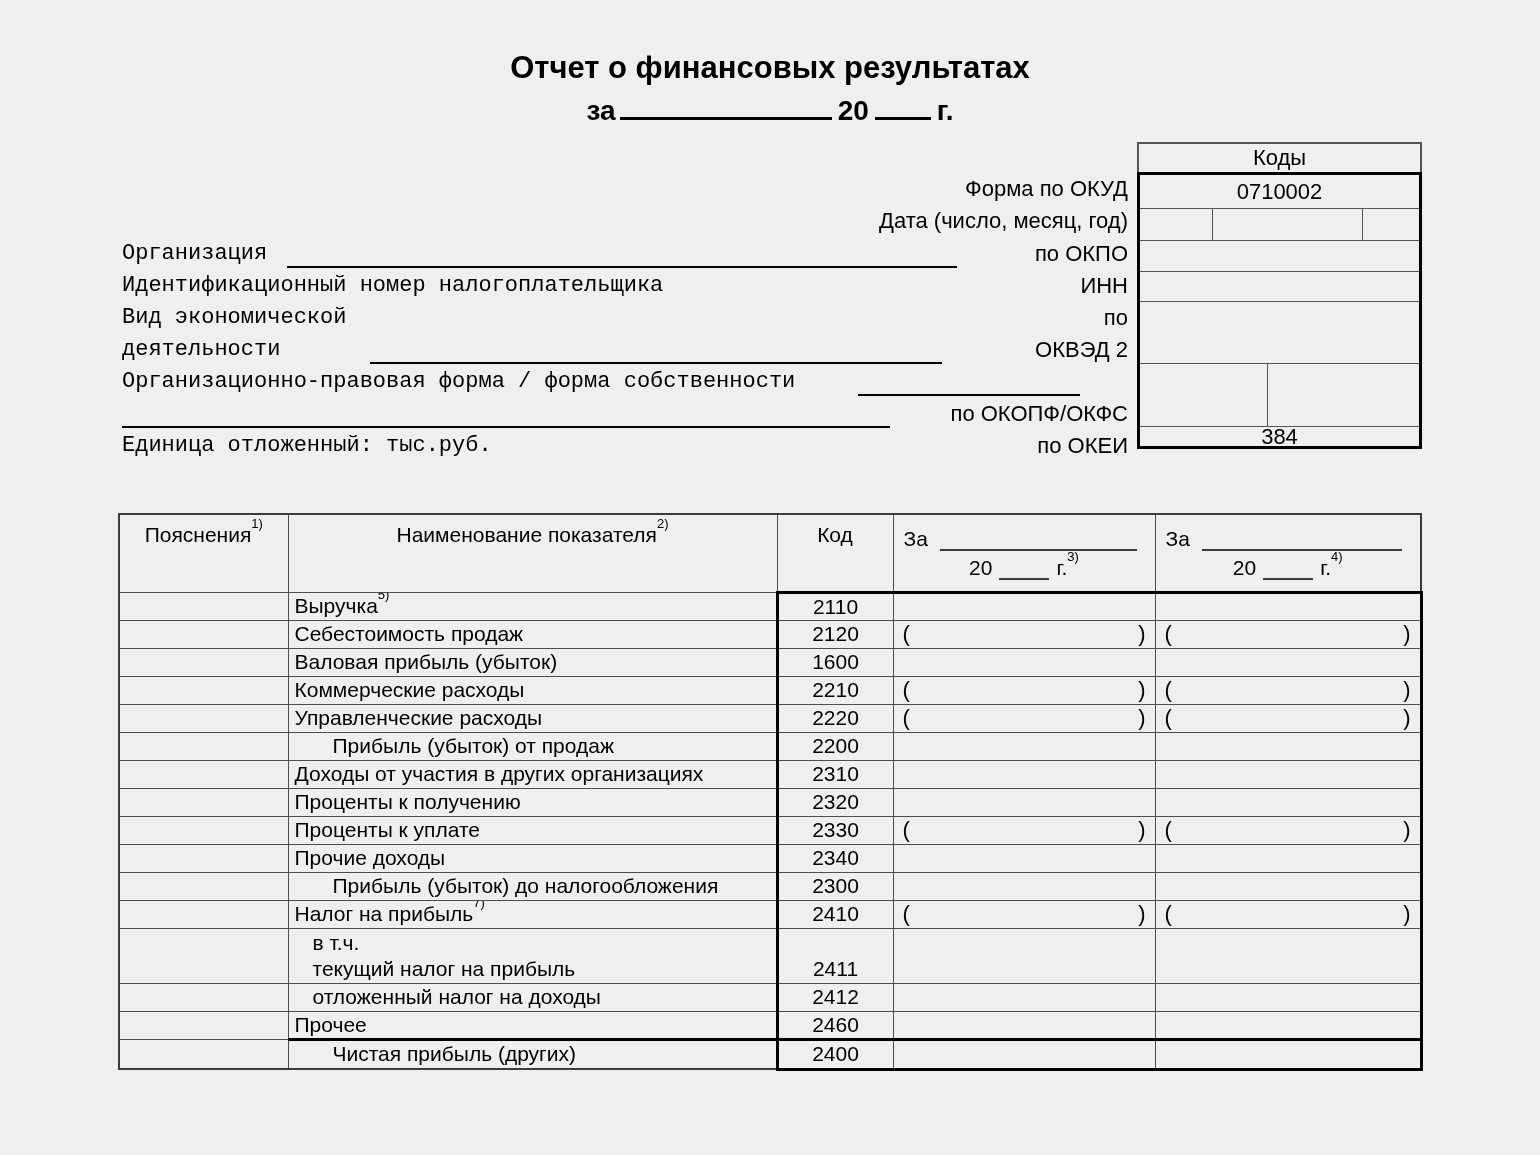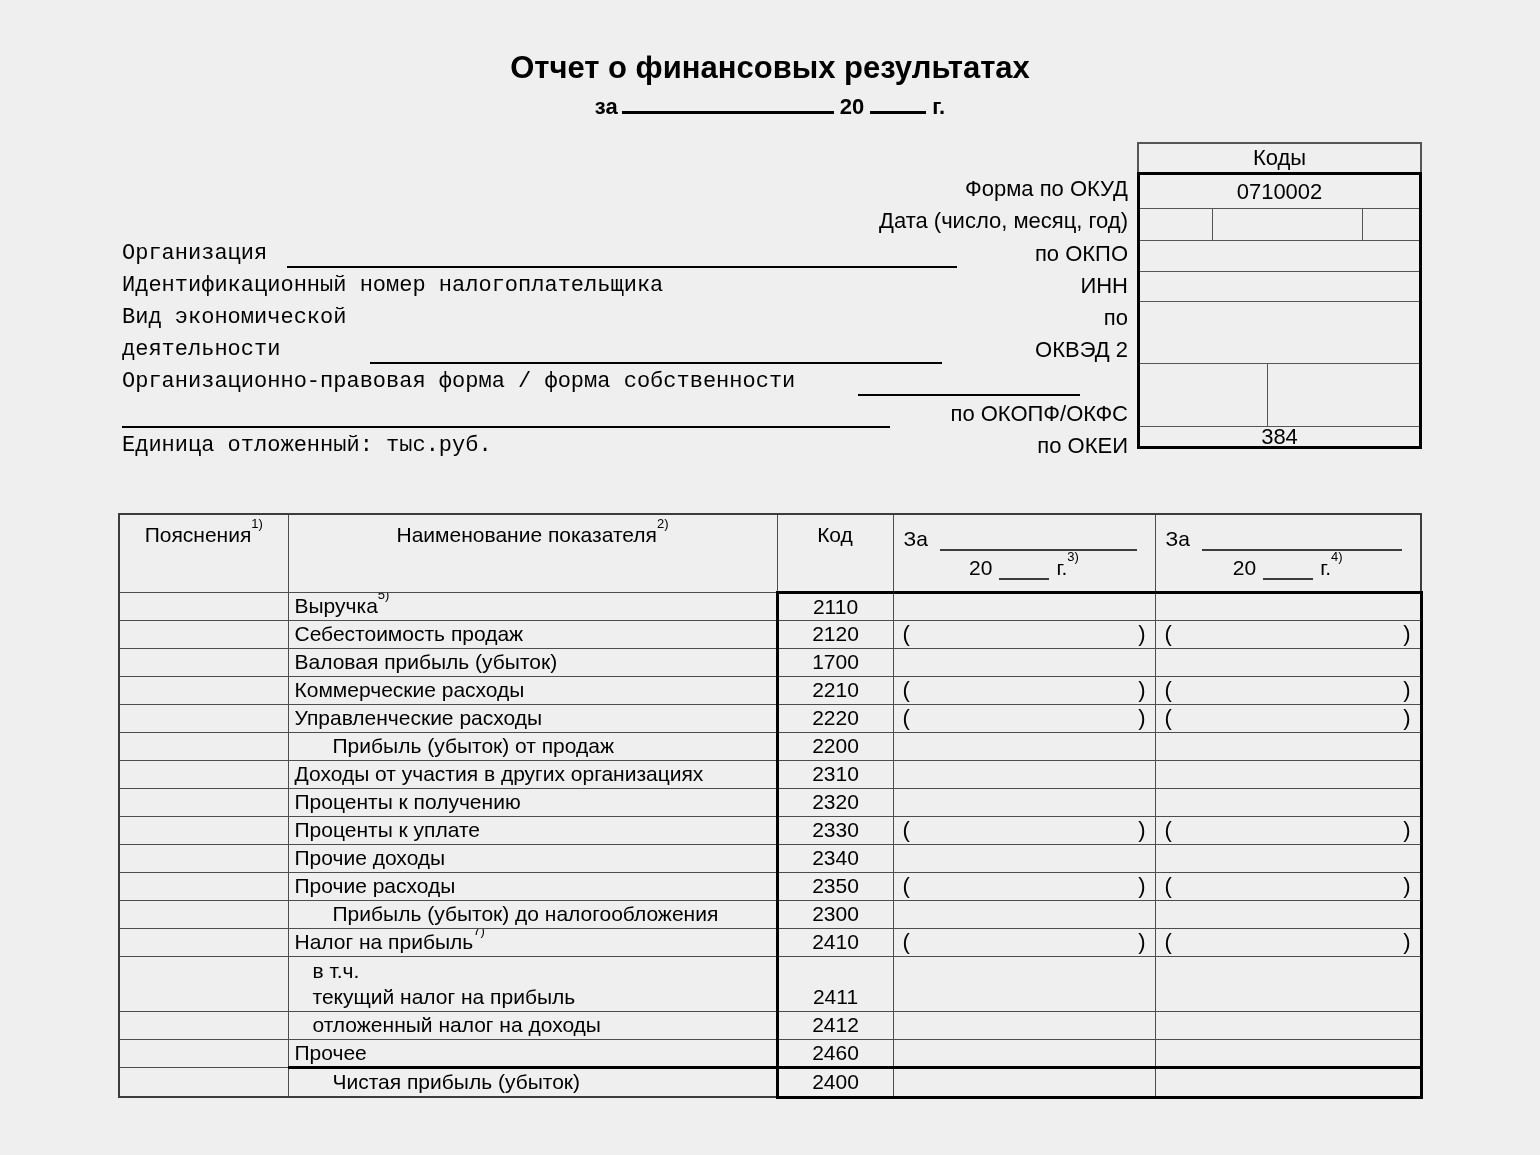--- a/index.html
+++ b/index.html
@@ -8,21 +8,21 @@
     position:relative; width:1540px; height:1155px;
     background:#efeff0; color:#000;
     font-family:"Liberation Sans", sans-serif;
     overflow:hidden;
   }
   sup { font-size:62%; position:relative; top:-0.45em; line-height:0; }
 
   
   .title-block { position:absolute; top:50px; left:0; width:100%; text-align:center; }
   .title-l1 { font-size:31px; font-weight:bold; }
-  .title-l2 { font-size:22px; font-weight:bold; margin-top:6px; white-space:nowrap; }
+  .title-l2 { font-size:28px; font-weight:bold; margin-top:6px; white-space:nowrap; }
   .t-blank { display:inline-block; border-bottom:3px solid #000; height:1em; vertical-align:baseline; }
   .t-blank.long { width:212px; margin:0 6px 0 4px; }
   .t-blank.short { width:56px; margin:0 6px; }
 
   
   .hdr { position:absolute; left:0; top:0; width:100%; height:480px; font-size:22px; }
   .hl { position:absolute; white-space:nowrap;font-family:Liberation Mono, monospace; }
   .hr { position:absolute; right:412px; white-space:nowrap; text-align:right; }
   .uline { position:absolute; border-bottom:2px solid #000; height:0; }
 
@@ -195,21 +195,21 @@
               <span>(</span>
               <span>)</span>
             </div>
           </td>
         </tr>
         <tr>
           <td class="c-expl"></td>
           <td class="c-name">
             <div class="nm i0">Валовая прибыль (убыток)</div>
           </td>
-          <td class="c-code">1700</td>
+          <td class="c-code">1600</td>
           <td class="c-val"></td>
           <td class="c-val"></td>
         </tr>
         <tr>
           <td class="c-expl"></td>
           <td class="c-name">
             <div class="nm i0">Коммерческие расходы</div>
           </td>
           <td class="c-code">2210</td>
           <td class="c-val">
@@ -291,39 +291,20 @@
           </td>
         </tr>
         <tr>
           <td class="c-expl"></td>
           <td class="c-name">
             <div class="nm i0">Прочие доходы</div>
           </td>
           <td class="c-code">2340</td>
           <td class="c-val"></td>
           <td class="c-val"></td>
-        </tr>
-        <tr>
-          <td class="c-expl"></td>
-          <td class="c-name">
-            <div class="nm i0">Прочие расходы</div>
-          </td>
-          <td class="c-code">2350</td>
-          <td class="c-val">
-            <div class="parens">
-              <span>(</span>
-              <span>)</span>
-            </div>
-          </td>
-          <td class="c-val">
-            <div class="parens">
-              <span>(</span>
-              <span>)</span>
-            </div>
-          </td>
         </tr>
         <tr>
           <td class="c-expl"></td>
           <td class="c-name">
             <div class="nm i2">Прибыль (убыток) до налогообложения</div>
           </td>
           <td class="c-code">2300</td>
           <td class="c-val"></td>
           <td class="c-val"></td>
         </tr>
@@ -370,21 +351,21 @@
           <td class="c-name">
             <div class="nm i0">Прочее</div>
           </td>
           <td class="c-code">2460</td>
           <td class="c-val"></td>
           <td class="c-val"></td>
         </tr>
         <tr class="thick-top last">
           <td class="c-expl"></td>
           <td class="c-name">
-            <div class="nm i2">Чистая прибыль (убыток)</div>
+            <div class="nm i2">Чистая прибыль (других)</div>
           </td>
           <td class="c-code">2400</td>
           <td class="c-val"></td>
           <td class="c-val"></td>
         </tr>
       </tbody>
   </table>
 
 </div>
 

